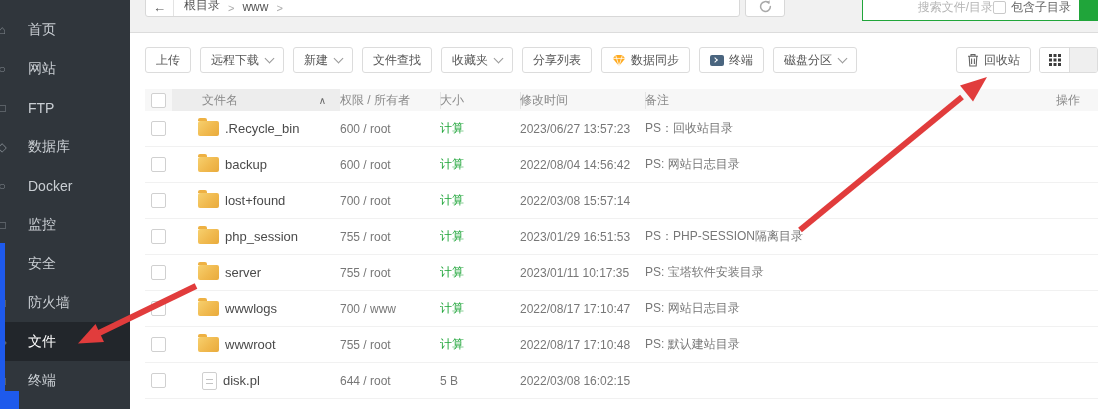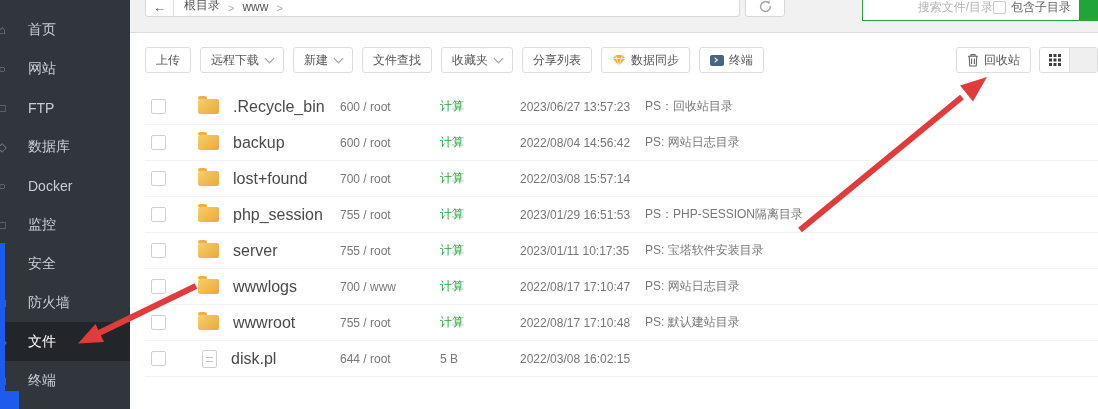--- a/index.html
+++ b/index.html
@@ -67,21 +67,21 @@
   .sortcaret{position:absolute;right:14px;color:#666;font-size:10px;cursor:pointer;}
   .c-perm{width:100px;flex:none;}
   .c-size{width:80px;flex:none;}
   .c-time{width:125px;flex:none;}
   .c-note{width:200px;flex:none;white-space:nowrap;overflow:hidden;}
   .c-action{flex:1;text-align:right;padding-right:18px;}
   .thead .c-size,.thead .c-time,.thead .c-note{box-shadow:inset 1px 0 0 #e4e4e4;}
   .thead .c-name span.hlabel{margin-left:30px;}
   .trow .c-size{color:#20a53a;cursor:pointer;}
   .trow.file .c-size{color:#777;cursor:default;}
-  .fname{margin-left:14px;color:#4a4a4a;font-size:16px;cursor:pointer;}
+  .fname{margin-left:6px;color:#4a4a4a;font-size:13px;cursor:pointer;}
   .icon-folder{width:21px;height:15px;margin-left:26px;border-radius:2px;position:relative;flex:none;
     background:linear-gradient(135deg,#f7d06e 0%,#f0b94e 55%,#e9ab3c 100%);}
   .icon-folder:before{content:"";position:absolute;left:0;top:-3px;width:9px;height:3px;
     border-radius:2px 2px 0 0;background:#eeb143;}
   .icon-file{width:13px;height:16px;margin-left:30px;border:1px solid #cfcfcf;border-radius:2px;flex:none;
     background:repeating-linear-gradient(180deg,#ffffff 0 3px,#c4c4c4 3px 4px) center/7px 10px no-repeat,#fff;}
   
   .overlay{position:absolute;left:0;top:0;width:1098px;height:409px;z-index:40;pointer-events:none;}
 </style>
 </head>
@@ -185,20 +185,24 @@
     <div class="btn">
       <svg width="14" height="13" viewBox="0 0 14 13">
         <polygon points="7,12 0.8,4.4 3.6,1 10.4,1 13.2,4.4" fill="#ffaa1e"></polygon>
         <path d="M0.8 4.4 H13.2 M4.6 4.4 7 12 9.4 4.4 M3.6 1 4.6 4.4 M10.4 1 9.4 4.4" stroke="#fff" stroke-width=".8" fill="none"></path>
       </svg>
       <span>数据同步</span>
     </div>
     <div class="btn">
       <span class="ticon"></span>
       <span>终端</span>
+    </div>
+    <div class="btn">
+      <span>磁盘分区</span>
+      <span class="chev"></span>
     </div>
 
     <div class="right-tools">
       <div class="btn recyclebtn">
         <svg width="12" height="14" viewBox="0 0 12 14">
           <path d="M1 3.2 H11 M4 3 V1.6 H8 V3 M2.2 3.5 2.8 13 H9.2 L9.8 3.5 M4.6 5.5 V11 M7.4 5.5 V11" fill="none" stroke="#666" stroke-width="1.1"></path>
         </svg>
         <span>回收站</span>
       </div>
       <div class="segview">
@@ -216,20 +220,34 @@
                 <rect x="9" y="9" width="3" height="3"></rect>
             </g>
           </svg>
         </div>
         <div class="seg cut"></div>
       </div>
     </div>
   </div>
 
   <div class="table">
+    <div class="thead">
+      <div class="c-check">
+          <span class="cbox"></span>
+        </div>
+      <div class="c-name">
+        <span class="hlabel">文件名</span>
+        <span class="sortcaret">∧</span>
+      </div>
+      <div class="c-perm">权限 / 所有者</div>
+      <div class="c-size">大小</div>
+      <div class="c-time">修改时间</div>
+      <div class="c-note">备注</div>
+      <div class="c-action">操作</div>
+    </div>
 
     <div class="trow">
       <div class="c-check">
           <span class="cbox"></span>
         </div>
       <div class="c-name">
           <span class="icon-folder"></span>
         <span class="fname">.Recycle_bin</span>
         </div>
       <div class="c-perm">600 / root</div>

